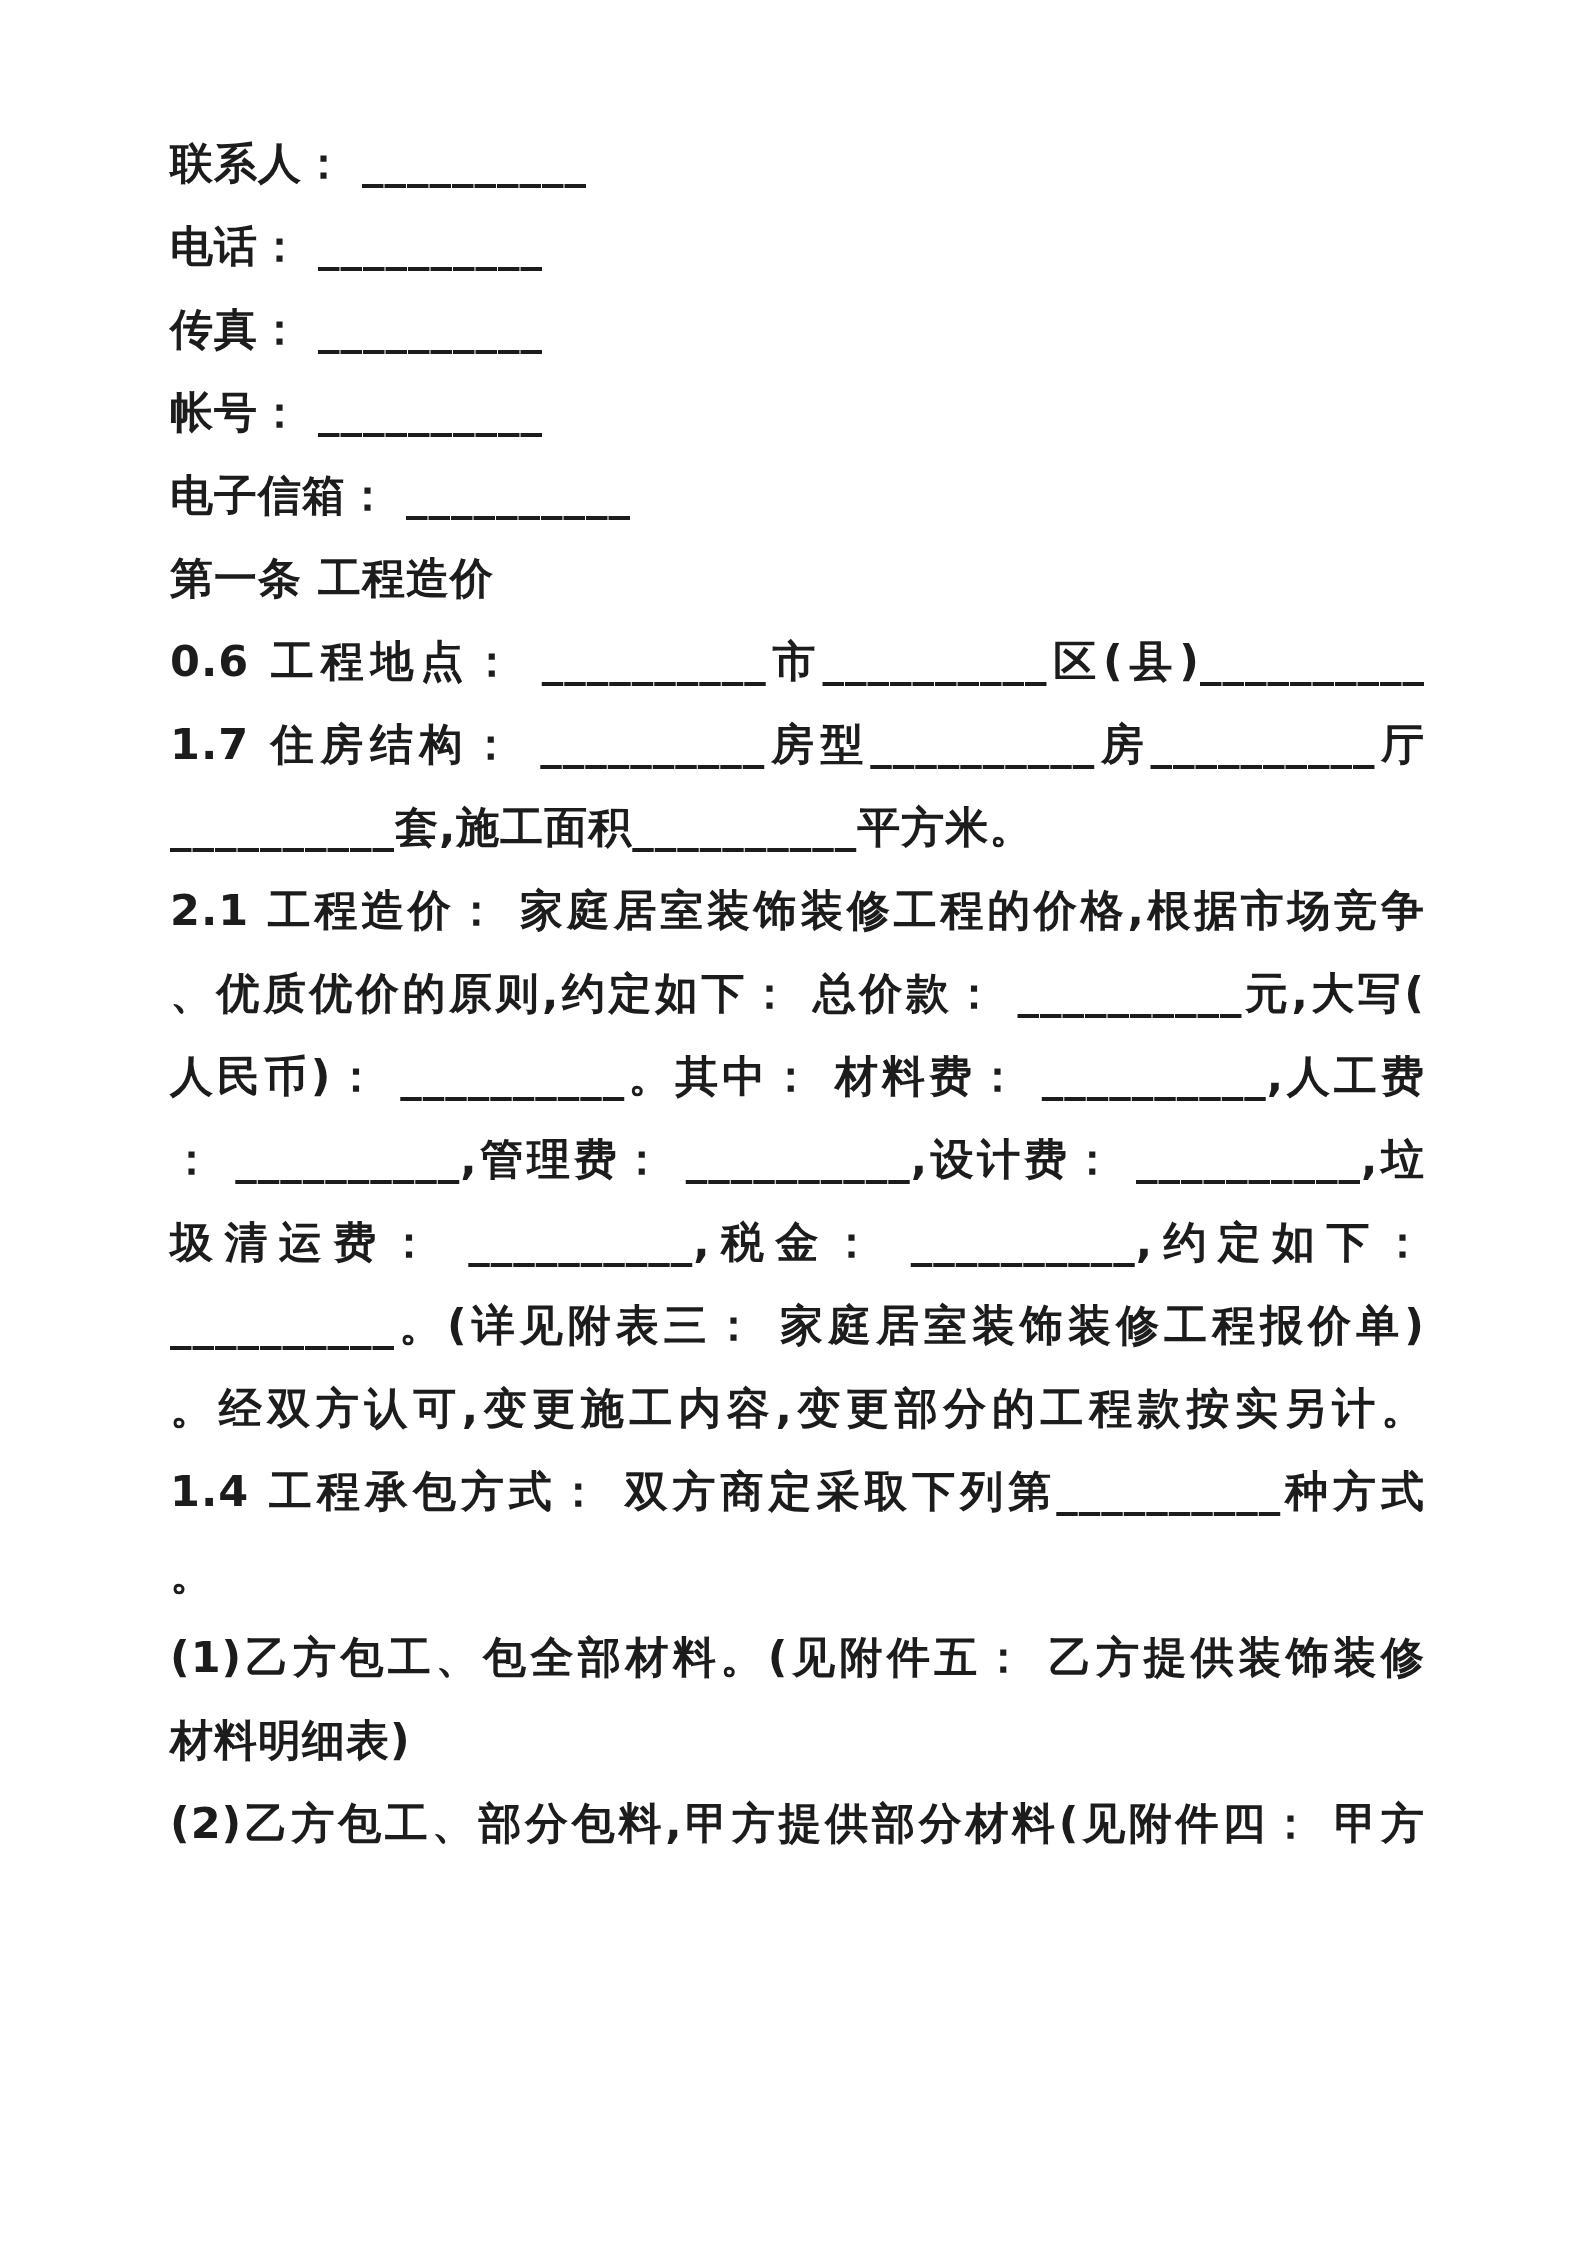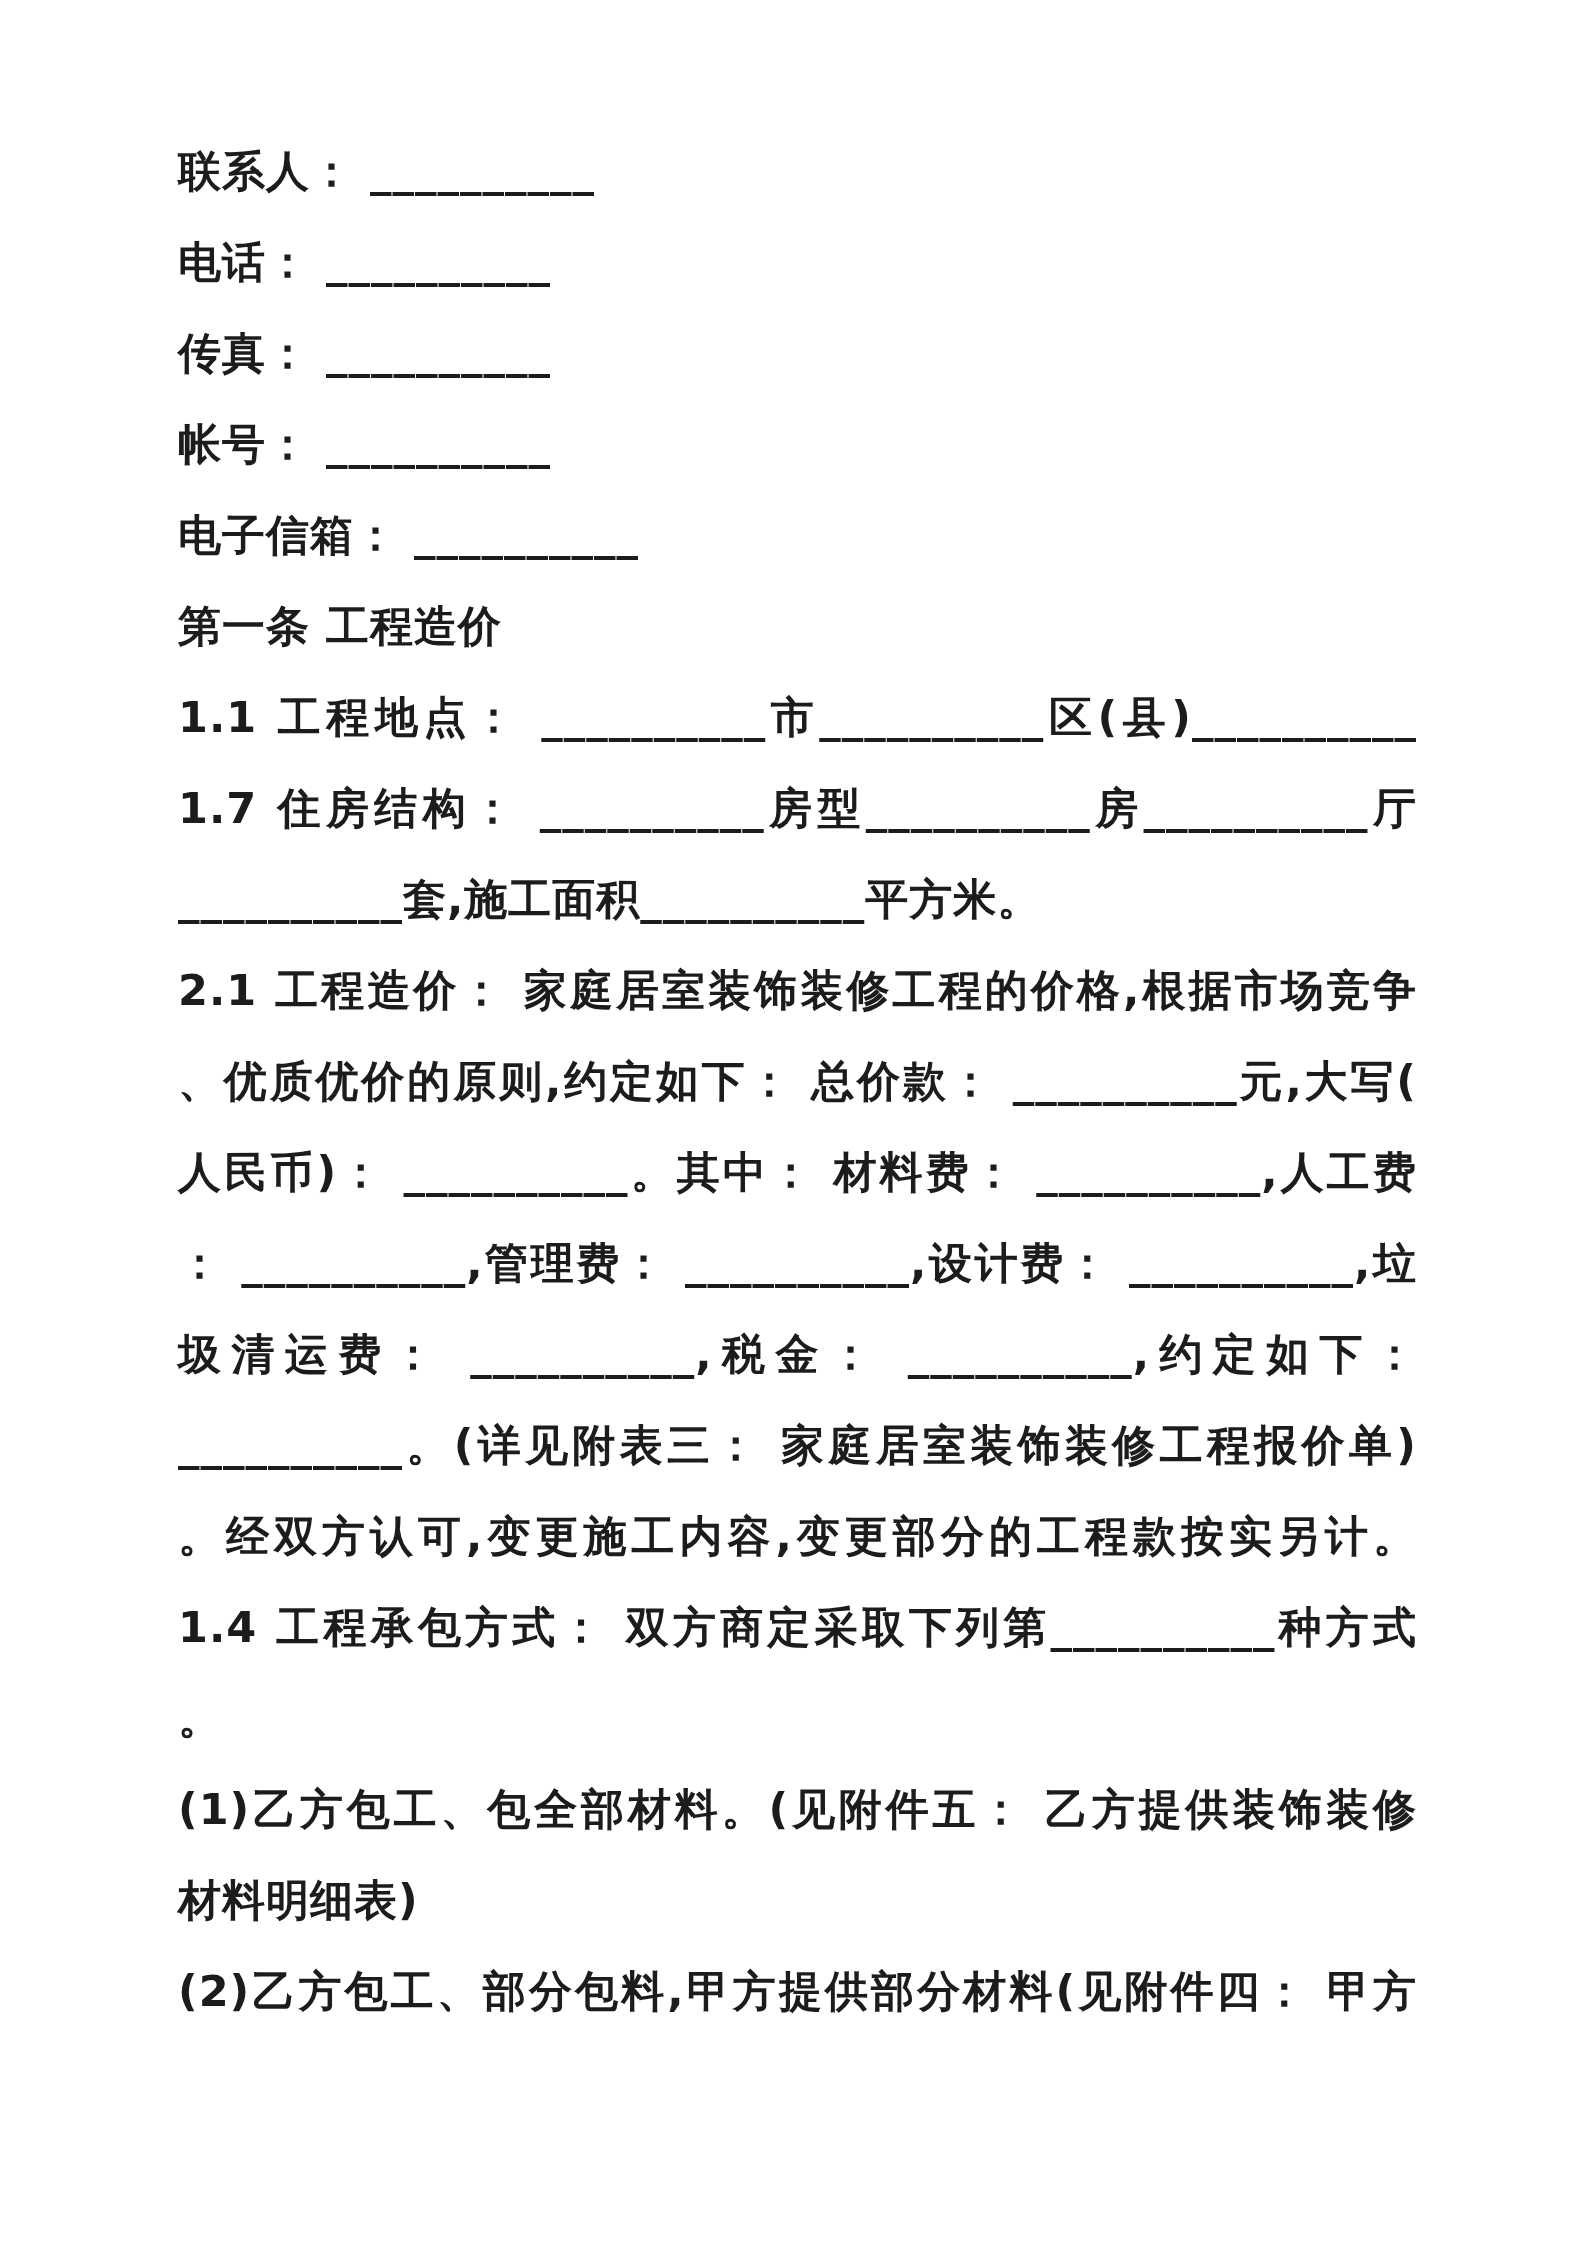--- a/index.html
+++ b/index.html
@@ -15,21 +15,21 @@
     overflow: hidden;
     font-family: "DejaVu Sans", "Liberation Sans", sans-serif;
   }
   .content {
     position: absolute;
     left: 170px;
     top: 122px;
     width: 1255px;
   }
   .line {
-    margin: 8px;
+    margin: 0;
     font-size: 43px;
     line-height: 83px;
     font-weight: bold;
     color: #1c1c1c;
     white-space: pre-wrap;
     letter-spacing: 1px;
   }
   .justify {
     text-align: justify;
     text-align-last: justify;
@@ -39,21 +39,21 @@
 <body>
 
 <div class="page">
   <div class="content">
     <p class="line">联系人： __________</p>
     <p class="line">电话： __________</p>
     <p class="line">传真： __________</p>
     <p class="line">帐号： __________</p>
     <p class="line">电子信箱： __________</p>
     <p class="line">第一条 工程造价</p>
-    <p class="line justify">1.1 工程地点： __________市__________区(县)__________</p>
+    <p class="line justify">0.6 工程地点： __________市__________区(县)__________</p>
     <p class="line justify">1.7 住房结构： __________房型__________房__________厅</p>
     <p class="line">__________套,施工面积__________平方米。</p>
     <p class="line justify">2.1 工程造价： 家庭居室装饰装修工程的价格,根据市场竞争</p>
     <p class="line justify">、优质优价的原则,约定如下： 总价款： __________元,大写(</p>
     <p class="line justify">人民币)： __________。其中： 材料费： __________,人工费</p>
     <p class="line justify">： __________,管理费： __________,设计费： __________,垃</p>
     <p class="line justify">圾清运费： __________,税金： __________,约定如下：</p>
     <p class="line justify">__________。(详见附表三： 家庭居室装饰装修工程报价单)</p>
     <p class="line justify">。经双方认可,变更施工内容,变更部分的工程款按实另计。</p>
     <p class="line justify">1.4 工程承包方式： 双方商定采取下列第__________种方式</p>

